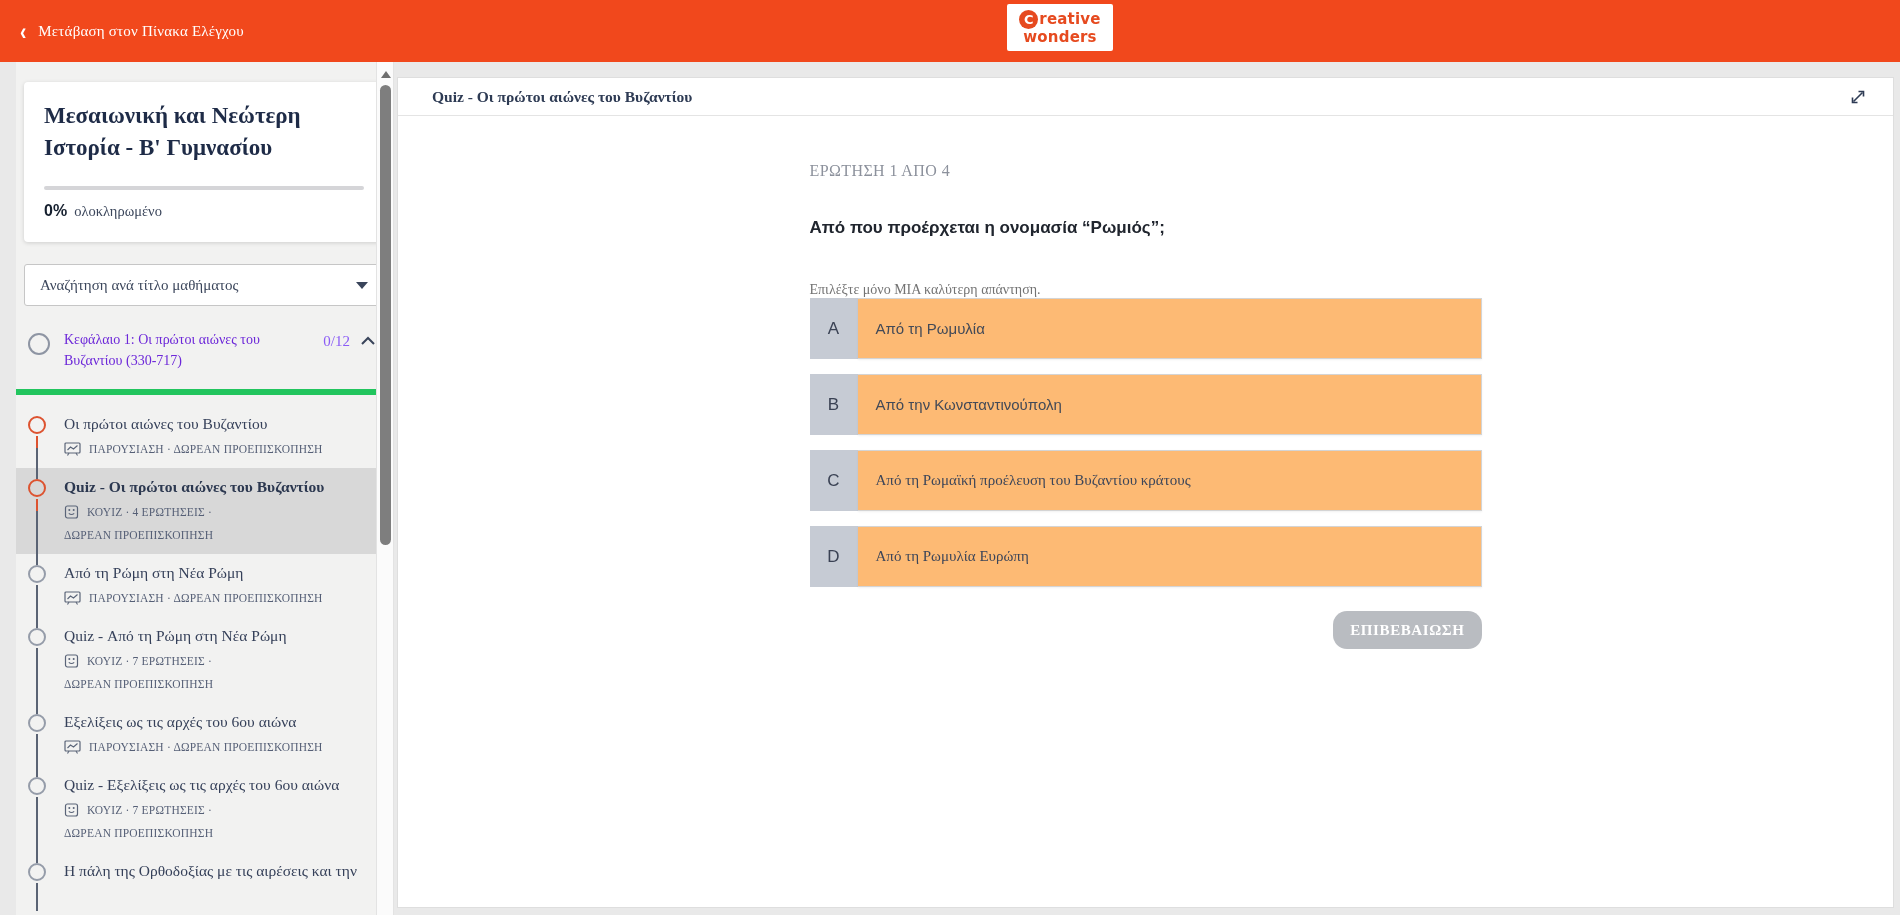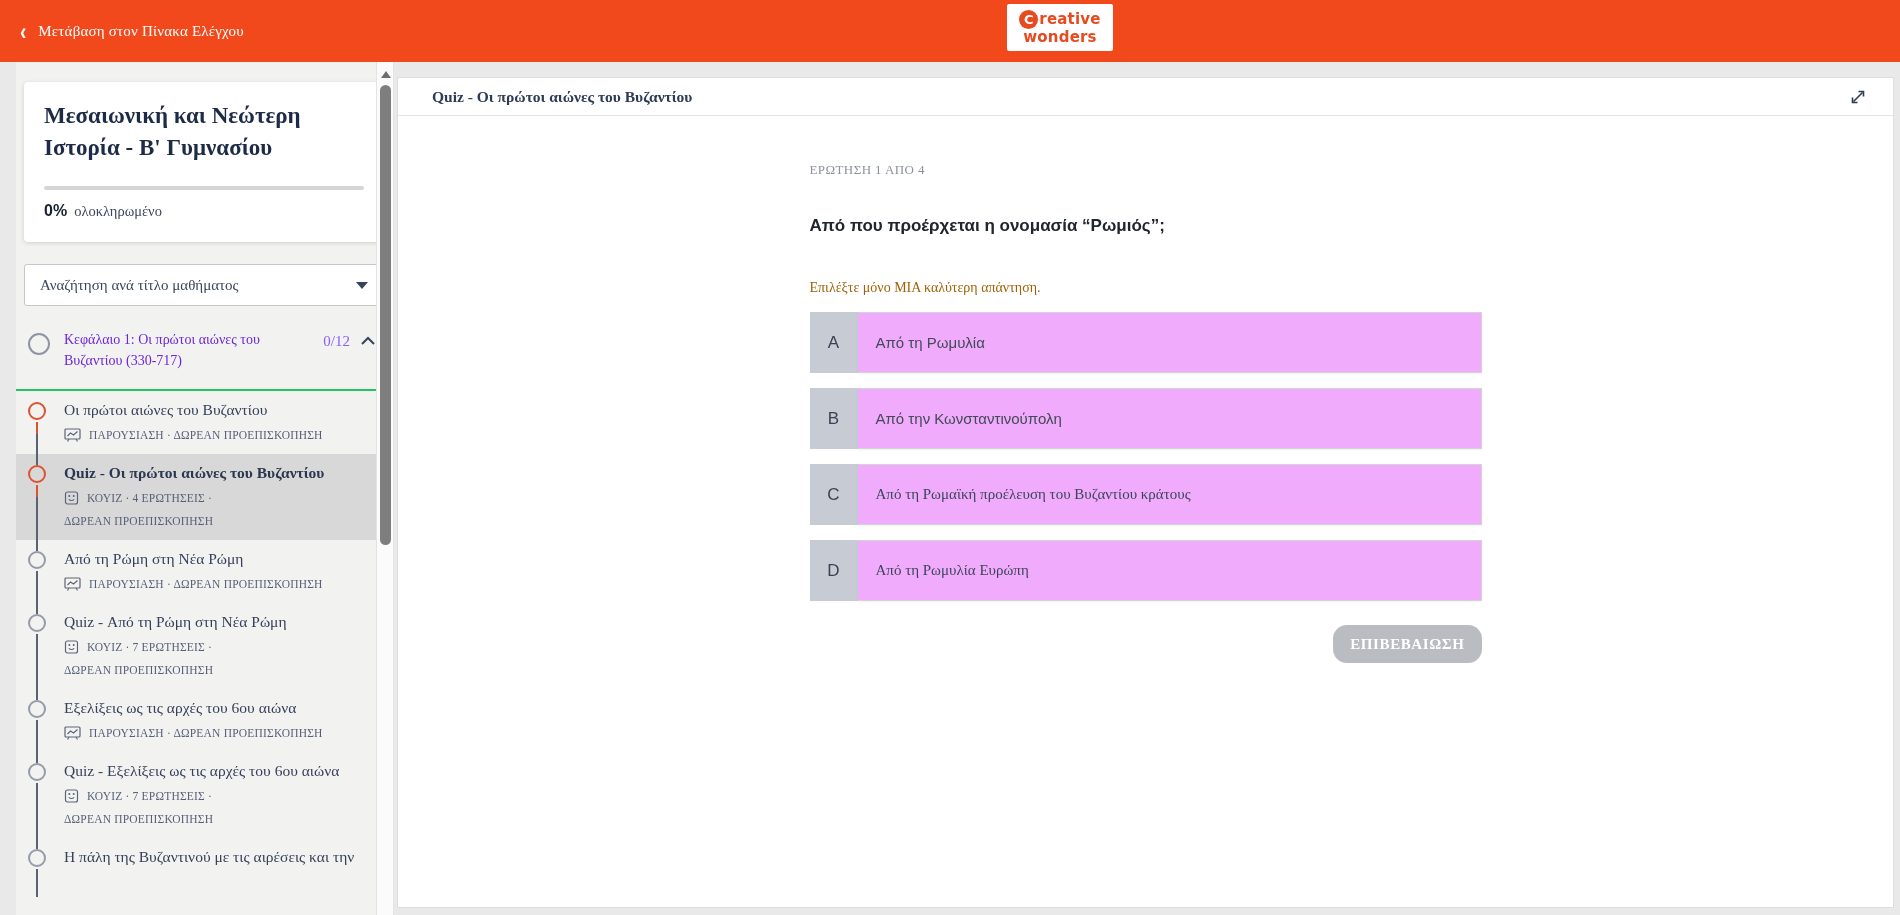--- a/index.html
+++ b/index.html
@@ -39,21 +39,21 @@
                    display:flex; align-items:center; padding:0 15px; cursor:pointer; }
   .search-label { font-size:15px; color:#3c475c; }
   .search-caret { margin-left:auto; width:0; height:0; border-left:6px solid transparent; border-right:6px solid transparent; border-top:7px solid #39445a; }
 
   .chapter-row { display:flex; align-items:flex-start; padding:24px 16px 18px 12px; cursor:pointer; }
   .chapter-circle { flex:none; width:22px; height:22px; border:2px solid #8e95a3; border-radius:50%; margin-top:3px; }
   .chapter-title { flex:1; margin-left:14px; font-weight:normal; font-size:14px; color:#6d28d9; line-height:1.45; }
   .chapter-count { flex:none; font-size:15px; color:#8b5cf6; margin:3px 10px 0 10px; }
   .chapter-chevron { flex:none; margin-top:6px; }
 
-  .lessons { list-style:none; border-top:2px solid #22c55e; }
+  .lessons { list-style:none; border-top:6px solid #22c55e; padding-top:10px; }
   .lesson { position:relative; padding:9px 16px 12px 48px; cursor:pointer; }
   .lesson.selected { background:#d8d8d8; }
   .lesson .circle { position:absolute; left:12px; top:11px; width:18px; height:18px; border:2px solid #959ca9; border-radius:50%;
                     background:#f2f2f1; z-index:2; }
   .lesson.selected .circle { background:#d8d8d8; }
   .lesson.reached .circle { border-color:#dd5330; }
   .lesson .line { position:absolute; left:20px; top:31px; bottom:-11px; width:2px; background:#5a6374; z-index:1; }
   .lesson.reached .line { background:linear-gradient(#dd5330 0 12px, #5a6374 12px); }
   .lesson-title { font-size:15.5px; color:#36415a; line-height:1.35; margin-bottom:7px; }
   .lesson.selected .lesson-title { font-weight:bold; color:#2c3850; }
@@ -69,28 +69,28 @@
 
   
   .main { position:absolute; top:62px; left:394px; right:0; bottom:0; background:#e9e9e9; }
   .panel { position:absolute; left:3px; top:15px; right:6px; bottom:7px; background:#ffffff; border:1px solid #dedede; overflow:hidden; }
   .panel-header { height:38px; border-bottom:1px solid #e4e4e4; display:flex; align-items:center; padding:0 22px 0 34px; }
   .panel-title { flex:1; font-weight:bold; font-size:15.5px; color:#2e3b54; }
   .expand-btn { flex:none; width:26px; height:26px; display:flex; align-items:center; justify-content:center; cursor:pointer; background:none; border:none; }
 
   .quiz-body { padding-top:46px; display:flex; flex-direction:column; align-items:center; }
   .qcol { width:672px; }
-  .q-counter { font-size:13px; color:#8c919c; letter-spacing:.4px; margin-bottom:38px; }
+  .q-counter { font-size:16px; color:#8c919c; letter-spacing:.4px; margin-bottom:38px; }
   .q-text { font-family:"Liberation Sans", sans-serif; font-weight:bold; font-size:17px; color:#20252e; margin-bottom:44px; }
-  .q-instr { font-size:14px; color:#a16207; margin-bottom:16px; }
+  .q-instr { font-size:14px; color:#737373; }
 
   .option { display:flex; height:61px; margin-bottom:15px; cursor:pointer; }
   .opt-letter { flex:none; width:48px; background:#c6cbd4; color:#3a4254; display:flex; align-items:center; justify-content:center;
                 font-family:"Liberation Sans", sans-serif; font-size:17px; }
-  .opt-text { flex:1; background:#f0abfc; border:1px solid #d4d4d4; border-left:none; box-shadow:0 1px 2px rgba(0,0,0,.06);
+  .opt-text { flex:1; background:#fdba74; border:1px solid #d4d4d4; border-left:none; box-shadow:0 1px 2px rgba(0,0,0,.06);
               display:flex; align-items:center; padding-left:18px; font-size:15px; color:#3f4755; }
   .option:nth-child(1) .opt-text, .option:nth-child(2) .opt-text { font-family:"Liberation Sans", sans-serif; color:#434a57; }
   .option:nth-child(3) .opt-text, .option:nth-child(4) .opt-text { font-family:"Liberation Serif", serif; color:#3d4659; }
 
   .confirm-row { display:flex; justify-content:flex-end; margin-top:24px; }
   .confirm-btn { background:#b9bcc1; color:#ffffff; font-family:"Liberation Serif", serif; font-weight:bold; font-size:15px;
                  letter-spacing:.6px; padding:0 17px; height:38px; border:none; border-radius:14px; cursor:default; }
 </style>
 </head>
 <body>
@@ -231,21 +231,21 @@
         <path d="M4.8,8.3 Q7.5,10.6 10.2,8.3" fill="none" stroke="#5a6478" stroke-width="1.1"></path>
       </svg>
       <span>ΚΟΥΙΖ · 7 ΕΡΩΤΗΣΕΙΣ ·</span>
     </div>
     <div class="lesson-meta2">ΔΩΡΕΑΝ ΠΡΟΕΠΙΣΚΟΠΗΣΗ</div>
   </li>
 
   <li class="lesson plain">
     <span class="circle"></span>
     <span class="line"></span>
-    <div class="lesson-title">Η πάλη της Βυζαντινού με τις αιρέσεις και την</div>
+    <div class="lesson-title">Η πάλη της Ορθοδοξίας με τις αιρέσεις και την</div>
 
   </li>
 </ul>
 </aside>
 
 <div class="scrollbar">
   <span class="sb-arrow-up"></span>
   <span class="sb-thumb"></span>
 </div>
 

